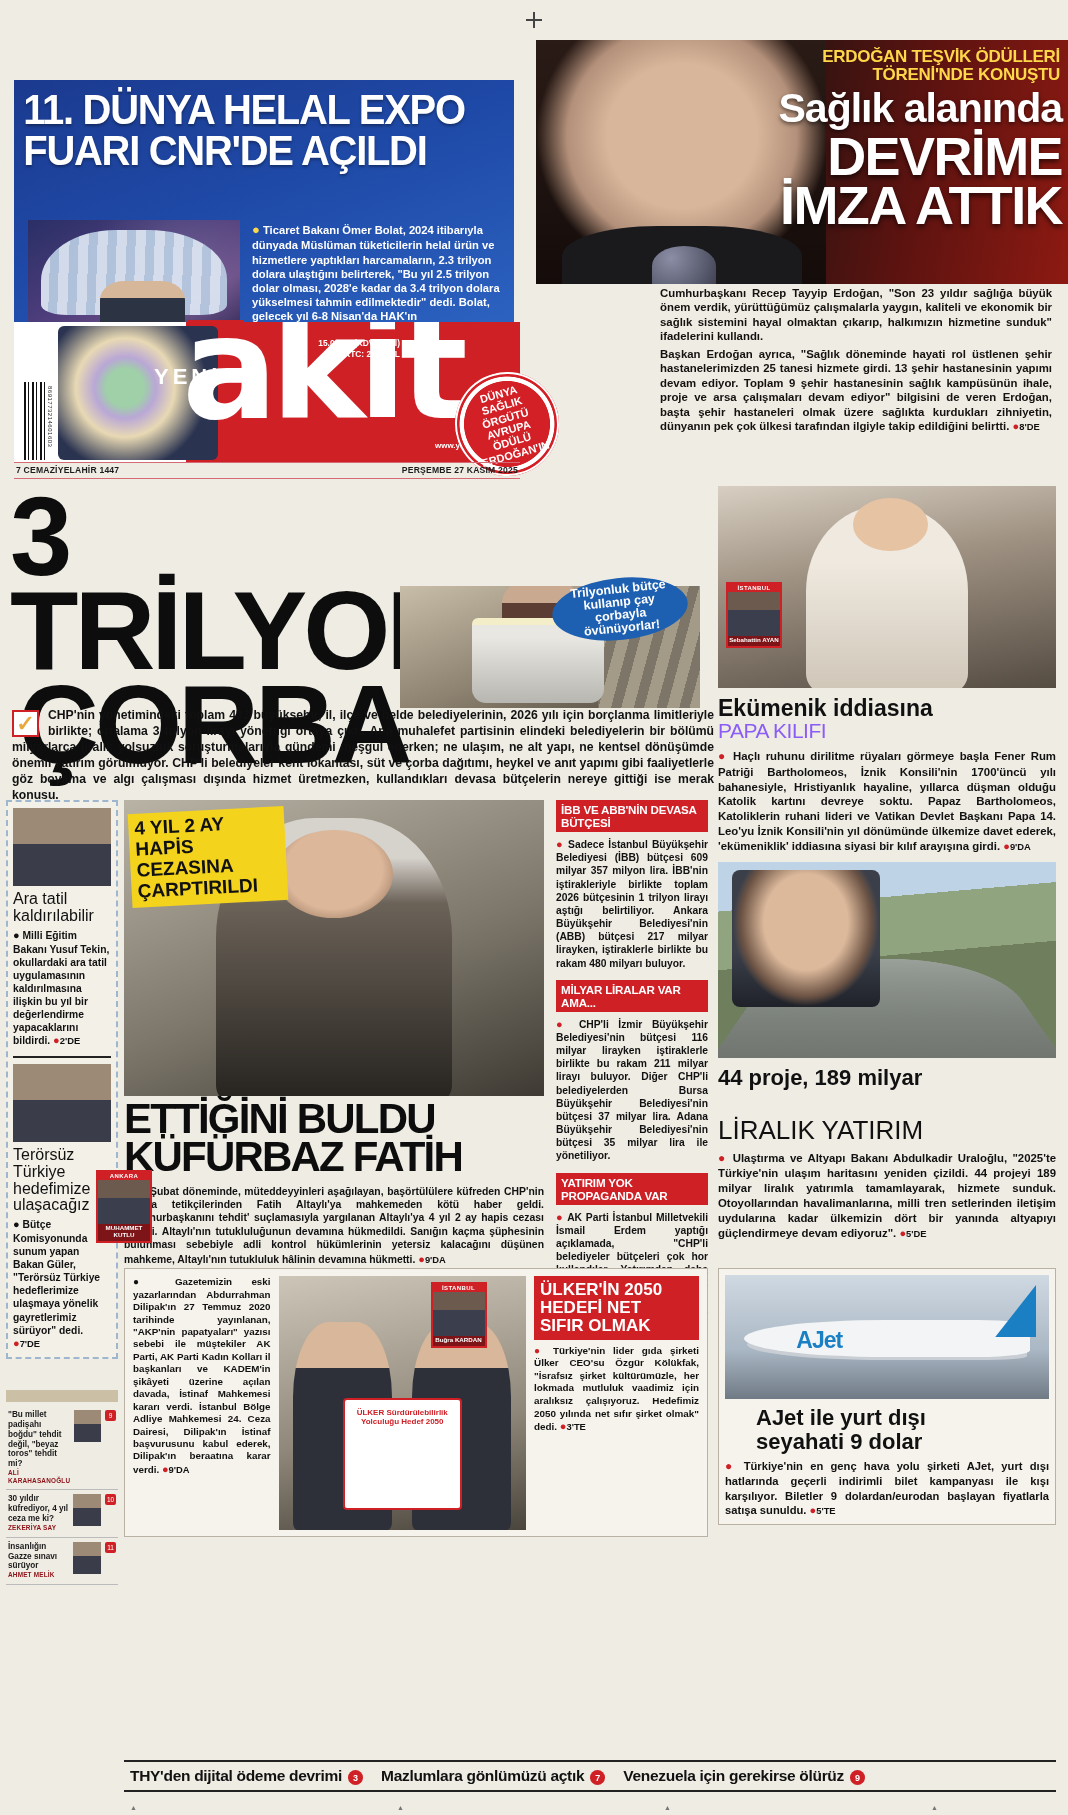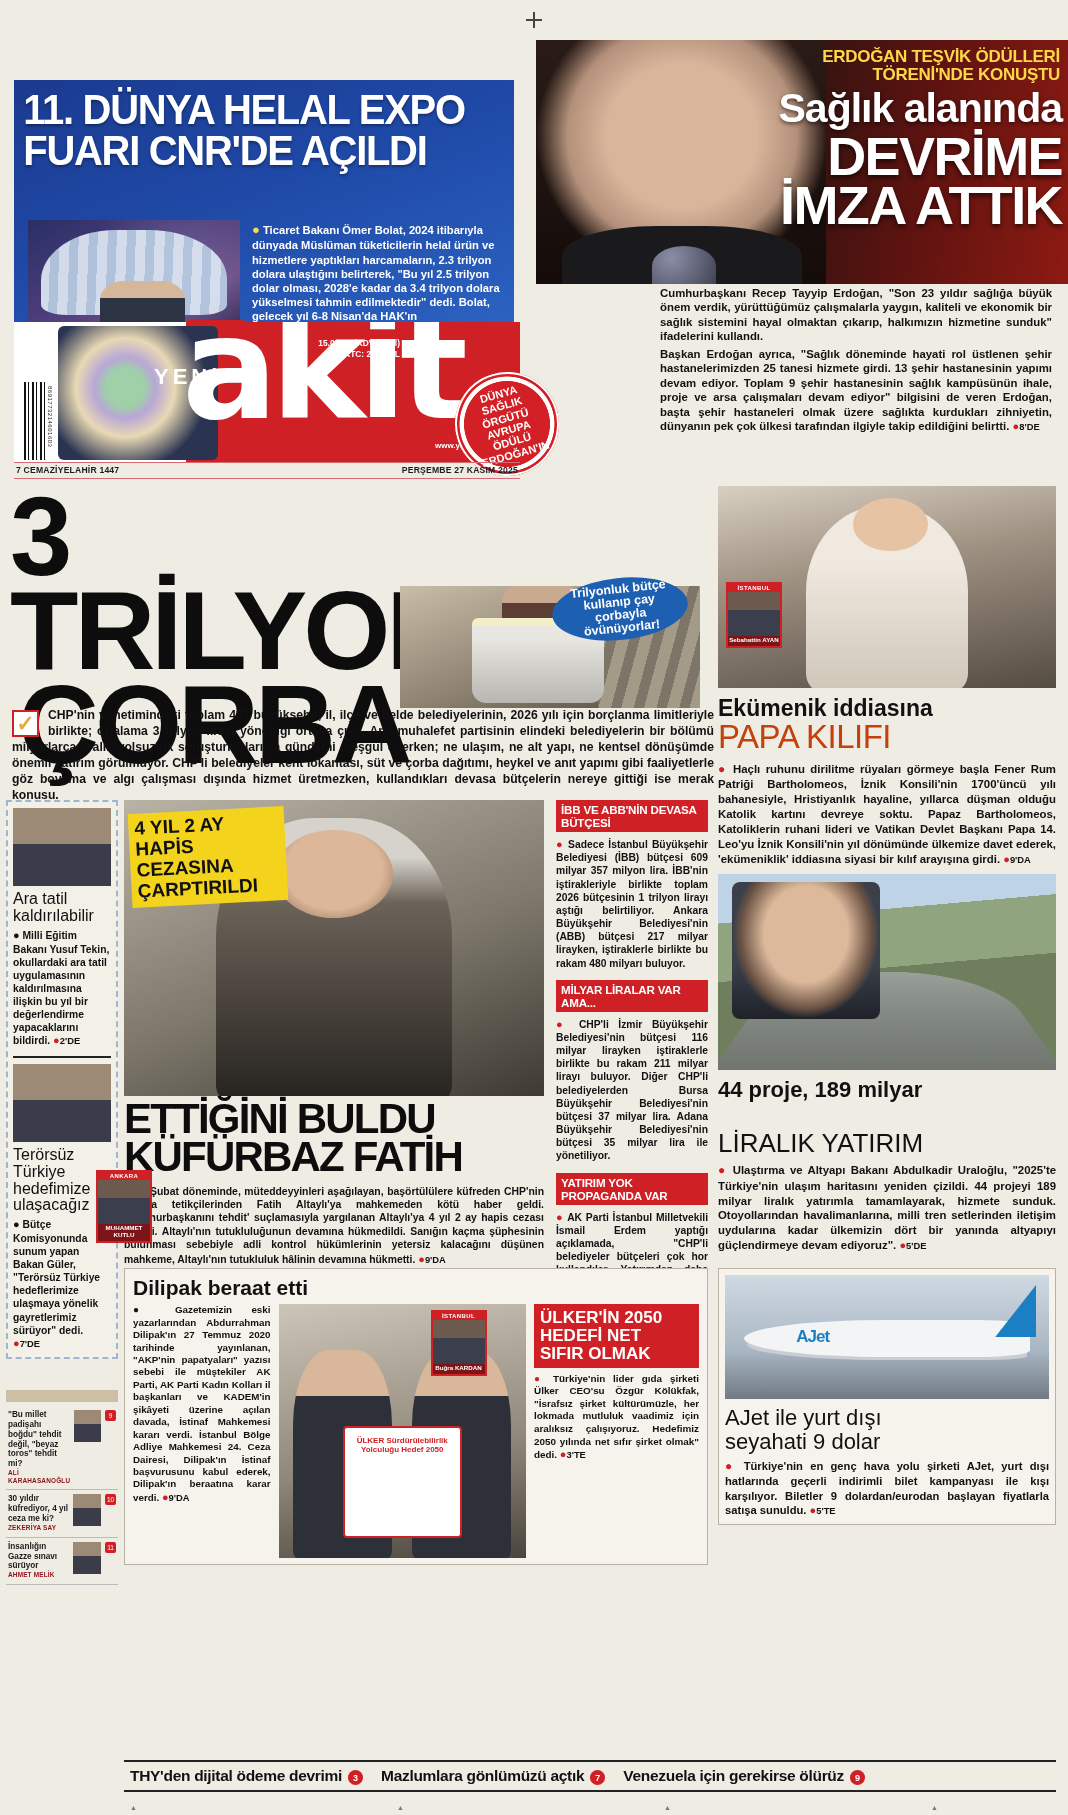--- a/index.html
+++ b/index.html
@@ -251,21 +251,21 @@
     position: absolute; left: 26%; top: 10%; width: 48%; height: 92%;
     background: linear-gradient(180deg,#efe9df 0 30%, #cfc6b8 100%);
     border-radius: 46% 46% 10% 10%;
   }
   .papa-photo .head {
     position: absolute; left: 40%; top: 6%; width: 22%; height: 26%;
     background: #e6c3a3; border-radius: 50%;
   }
   #minipic-ayan { position: absolute; left: 8px; top: 96px; }
   .papa-h1 { margin-top: 8px; font-size: 23px; font-weight: 600; color: #111; line-height: 1.05; }
-  .papa-h2 { font-size: 33px; font-weight: 400; color: #c2410c; line-height: 1.05; letter-spacing: -.5px;}
+  .papa-h2 { font-size: 21px; font-weight: 400; color: #8b5cf6; line-height: 1.05; letter-spacing: -.5px;}
   .papa-body {
     margin-top: 7px; font-size: 11.4px; line-height: 1.3; font-weight: 700;
     color: #111; text-align: justify;
   }
   .papa-body .dot { color: #cf2026; font-size: 12px; }
   .road-photo {
     margin-top: 8px; width: 338px; height: 196px;
     background: linear-gradient(175deg,#bfd3e6 0 22%, #8fa47f 22% 48%, #6f7f5e 48% 100%);
     position: relative; overflow: hidden;
   }
@@ -413,23 +413,23 @@
     position: absolute; left: 6%; top: 36%; width: 88%; height: 30%;
     background: #f2f4f6; border-radius: 50% 18% 18% 50%;
     box-shadow: 0 6px 0 -3px #c9ced4;
   }
   .ajet-photo .tail {
     position: absolute; right: 4%; top: 8%; width: 18%; height: 42%;
     background: #1b7fc4; clip-path: polygon(30% 100%, 100% 0, 100% 100%);
   }
   .ajet-photo .logo {
     position: absolute; left: 22%; top: 42%; color: #1b7fc4;
-    font-size: 17px; font-weight: 900; letter-spacing: -1px;
-  }
-  .ajet h3 { margin-top: 7px; font-size: 22px; font-weight: 400; color: #111; line-height: 1.08; }
+    font-size: 23px; font-weight: 900; letter-spacing: -1px;
+  }
+  .ajet h3 { margin-top: 7px; font-size: 22px; font-weight: 700; color: #111; line-height: 1.08; margin-left: 31px; }
   .ajet p { margin-top: 5px; font-size: 11.2px; line-height: 1.3; font-weight: 700; color: #111; text-align: justify; }
   .ajet .dot { color: #cf2026; font-size: 12px; }
 
   
   .bottomstrip {
     position: absolute; left: 124px; top: 1760px; width: 932px; height: 32px;
     border-top: 2px solid #222; border-bottom: 2px solid #222;
     display: flex; align-items: center; gap: 18px; padding: 0 6px;
   }
   .bs-item { display: flex; align-items: flex-end; gap: 6px; }
@@ -651,21 +651,20 @@
       </p>
     </div>
   </div>
   <div class="minipic" id="minipic-kutlu">
     <div class="mlabel">ANKARA</div>
     <div class="mface"></div>
     <div class="mname">MUHAMMET KUTLU</div>
   </div>
 
   <div class="dilipak">
-    <h3>Dilipak beraat etti</h3>
     <div class="dil-grid">
       <div class="dil-text">
         <span class="dot">●</span>
         <span>Gazetemizin eski yazarlarından Abdurrahman Dilipak'ın 27 Temmuz 2020 tarihinde yayınlanan, "AKP'nin papatyaları" yazısı sebebi ile müştekiler AK Parti, AK Parti Kadın Kolları il başkanları ve KADEM'in şikâyeti üzerine açılan davada, İstinaf Mahkemesi kararı verdi. İstanbul Bölge Adliye Mahkemesi 24. Ceza Dairesi, Dilipak'ın İstinaf başvurusunu kabul ederek, Dilipak'ın beraatına karar verdi.</span>
         <span class="ref"><span class="rdot">●</span><span>9'DA</span></span>
       </div>
       <div class="dil-photo">
         <div class="p1"></div>
         <div class="p2"></div>
         <div class="board">ÜLKER Sürdürülebilirlik Yolculuğu Hedef 2050</div>

